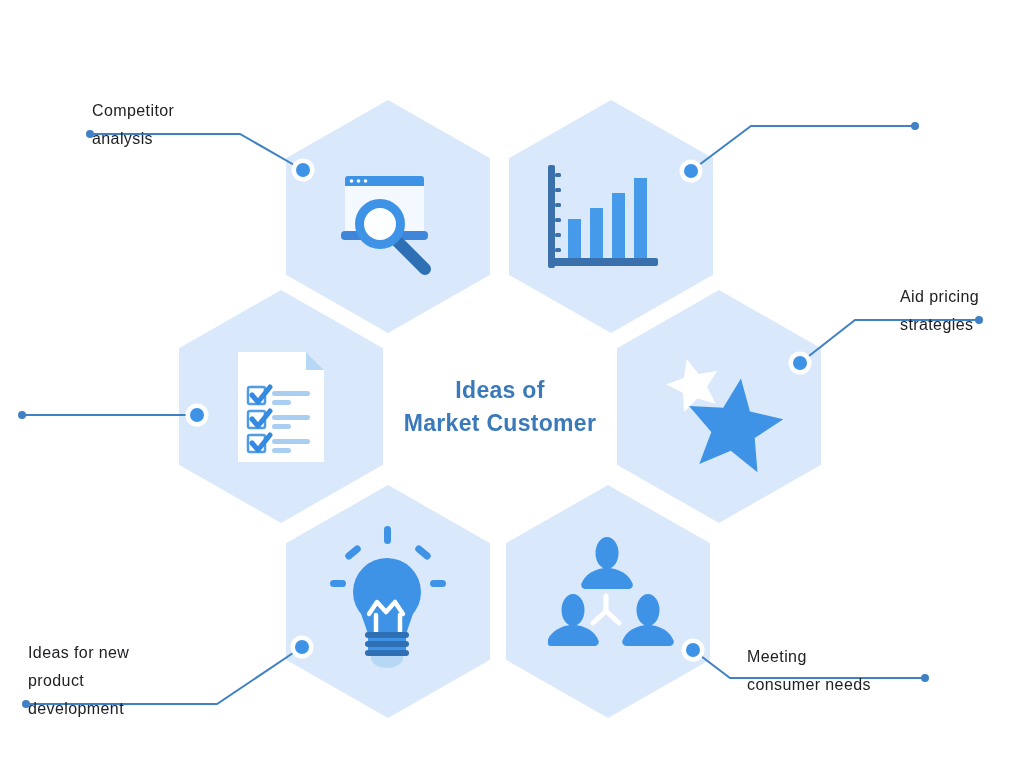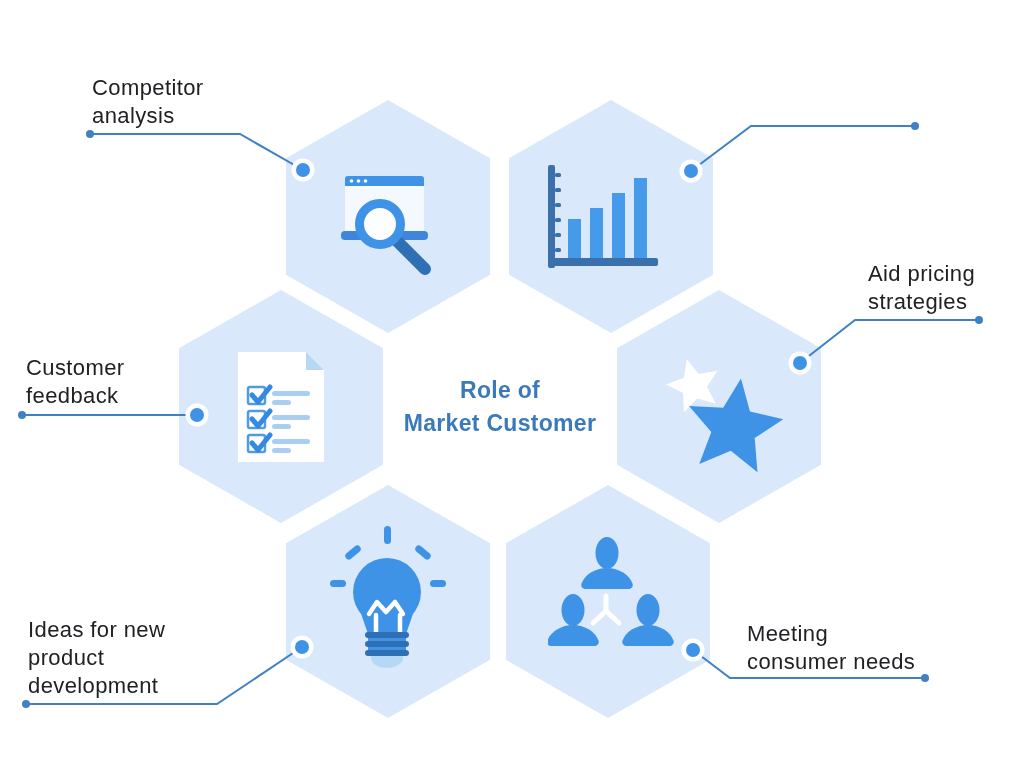--- a/index.html
+++ b/index.html
@@ -27,22 +27,23 @@
   .hex{
     position:absolute;width:204px;height:233px;
     background:var(--hexagon-fill);
     clip-path:polygon(50% 0%,100% 25%,100% 75%,50% 100%,0% 75%,0% 25%);
     z-index:1;
   }
   .icon{position:absolute;z-index:2;}
   .connectors{position:absolute;left:0;top:0;z-index:3;}
   .label{
     position:absolute;z-index:4;color:var(--label-text);
-    font-size:22px;line-height:28px;letter-spacing:0.4px;
+    font-size:16px;line-height:28px;letter-spacing:0.4px;
     white-space:pre-line;
+    margin-top:23px;
   }
   .center-title{
     position:absolute;left:380px;top:374px;width:240px;z-index:2;
     text-align:center;color:var(--title-blue);
     font-size:23px;line-height:33px;font-weight:bold;letter-spacing:0.3px;
   }
   
   .fb{fill:var(--icon-blue);}
   .fd{fill:var(--icon-dark-blue);}
   .fax{fill:var(--axis-blue);}
@@ -208,28 +209,26 @@
     <g>
       <polyline points="925,678 730,678 693,650" class="cline"></polyline>
       <circle cx="925" cy="678" r="4" class="dot-s"></circle>
       <circle cx="693" cy="650" r="11.5" class="dot-ring"></circle>
       <circle cx="693" cy="650" r="7" class="dot-b"></circle>
     </g>
   </svg>
 
   <div class="label" style="left:92px;top:74px">Competitor
 analysis</div>
-  <div class="label" style="left:868px;top:260px">Aid pricing
+  <div class="label" style="left:900px;top:260px">Aid pricing
 strategies</div>
-  <div class="label" style="left:26px;top:354px">Customer
-feedback</div>
   <div class="label" style="left:28px;top:616px">Ideas for new
 product
 development</div>
   <div class="label" style="left:747px;top:620px">Meeting
 consumer needs</div>
 
   <div class="center-title">
-    <div>Role of</div>
+    <div>Ideas of</div>
     <div>Market Customer</div>
   </div>
 
 </div>
 
 </body></html>

